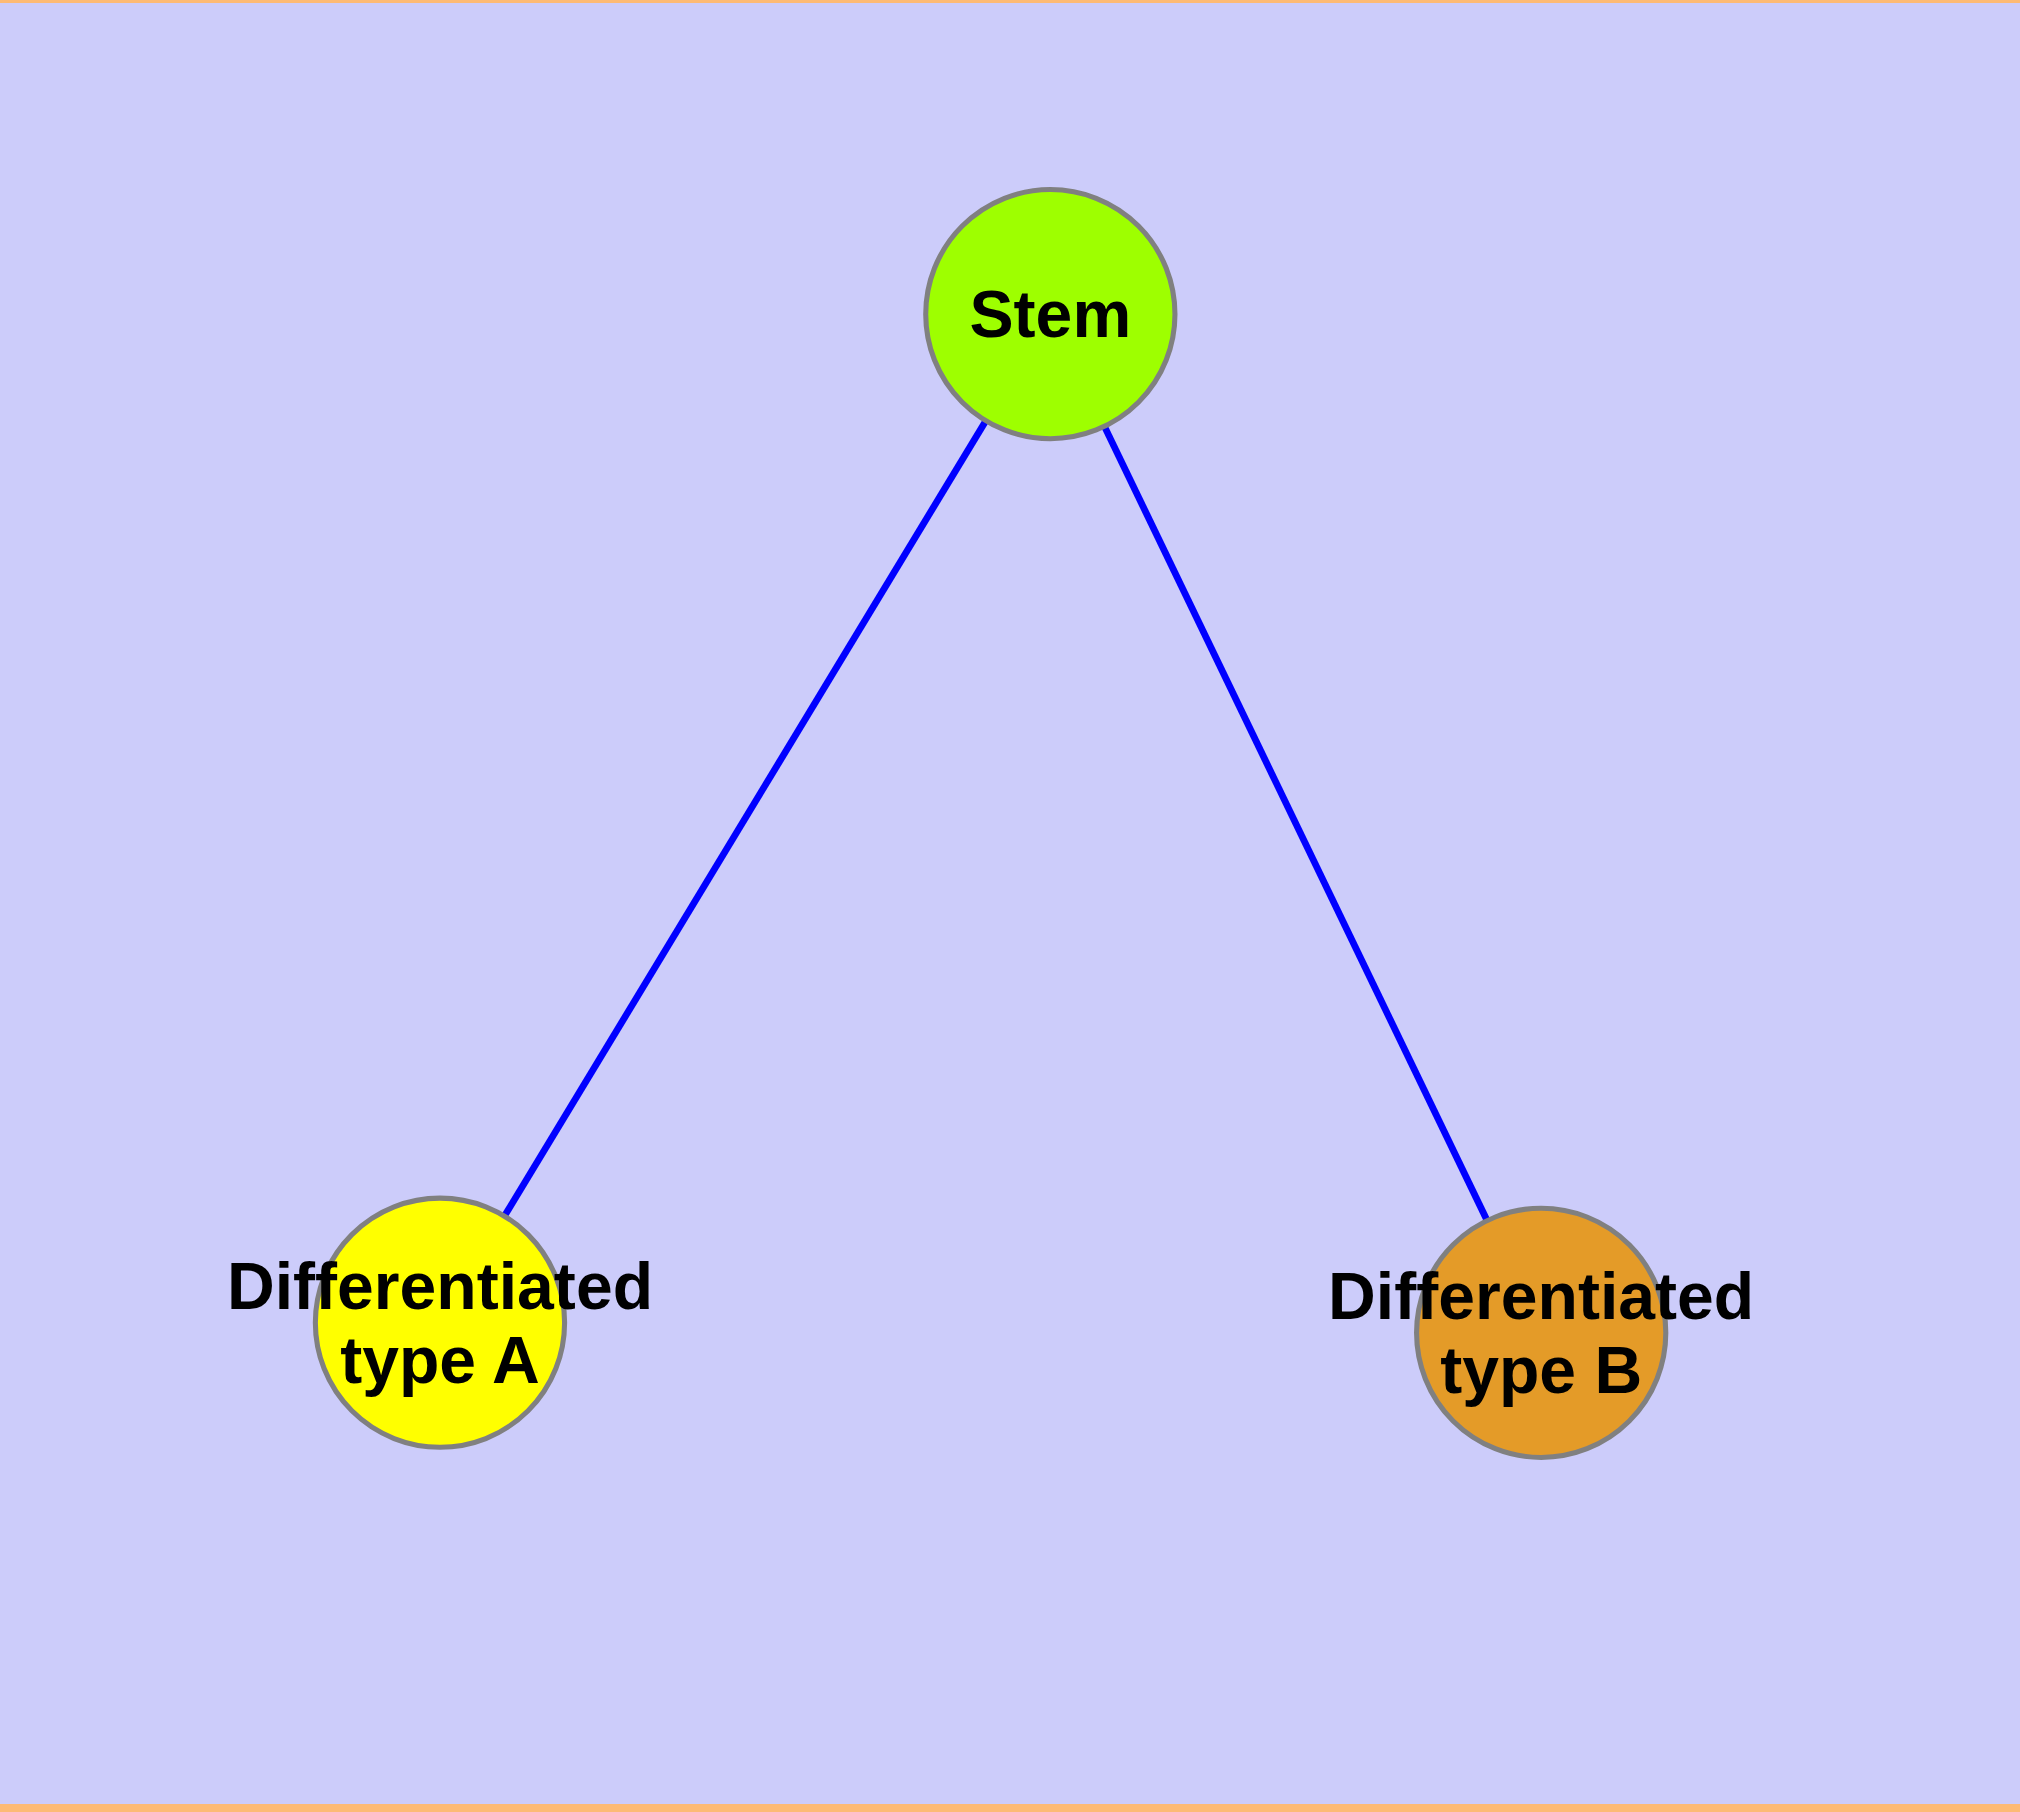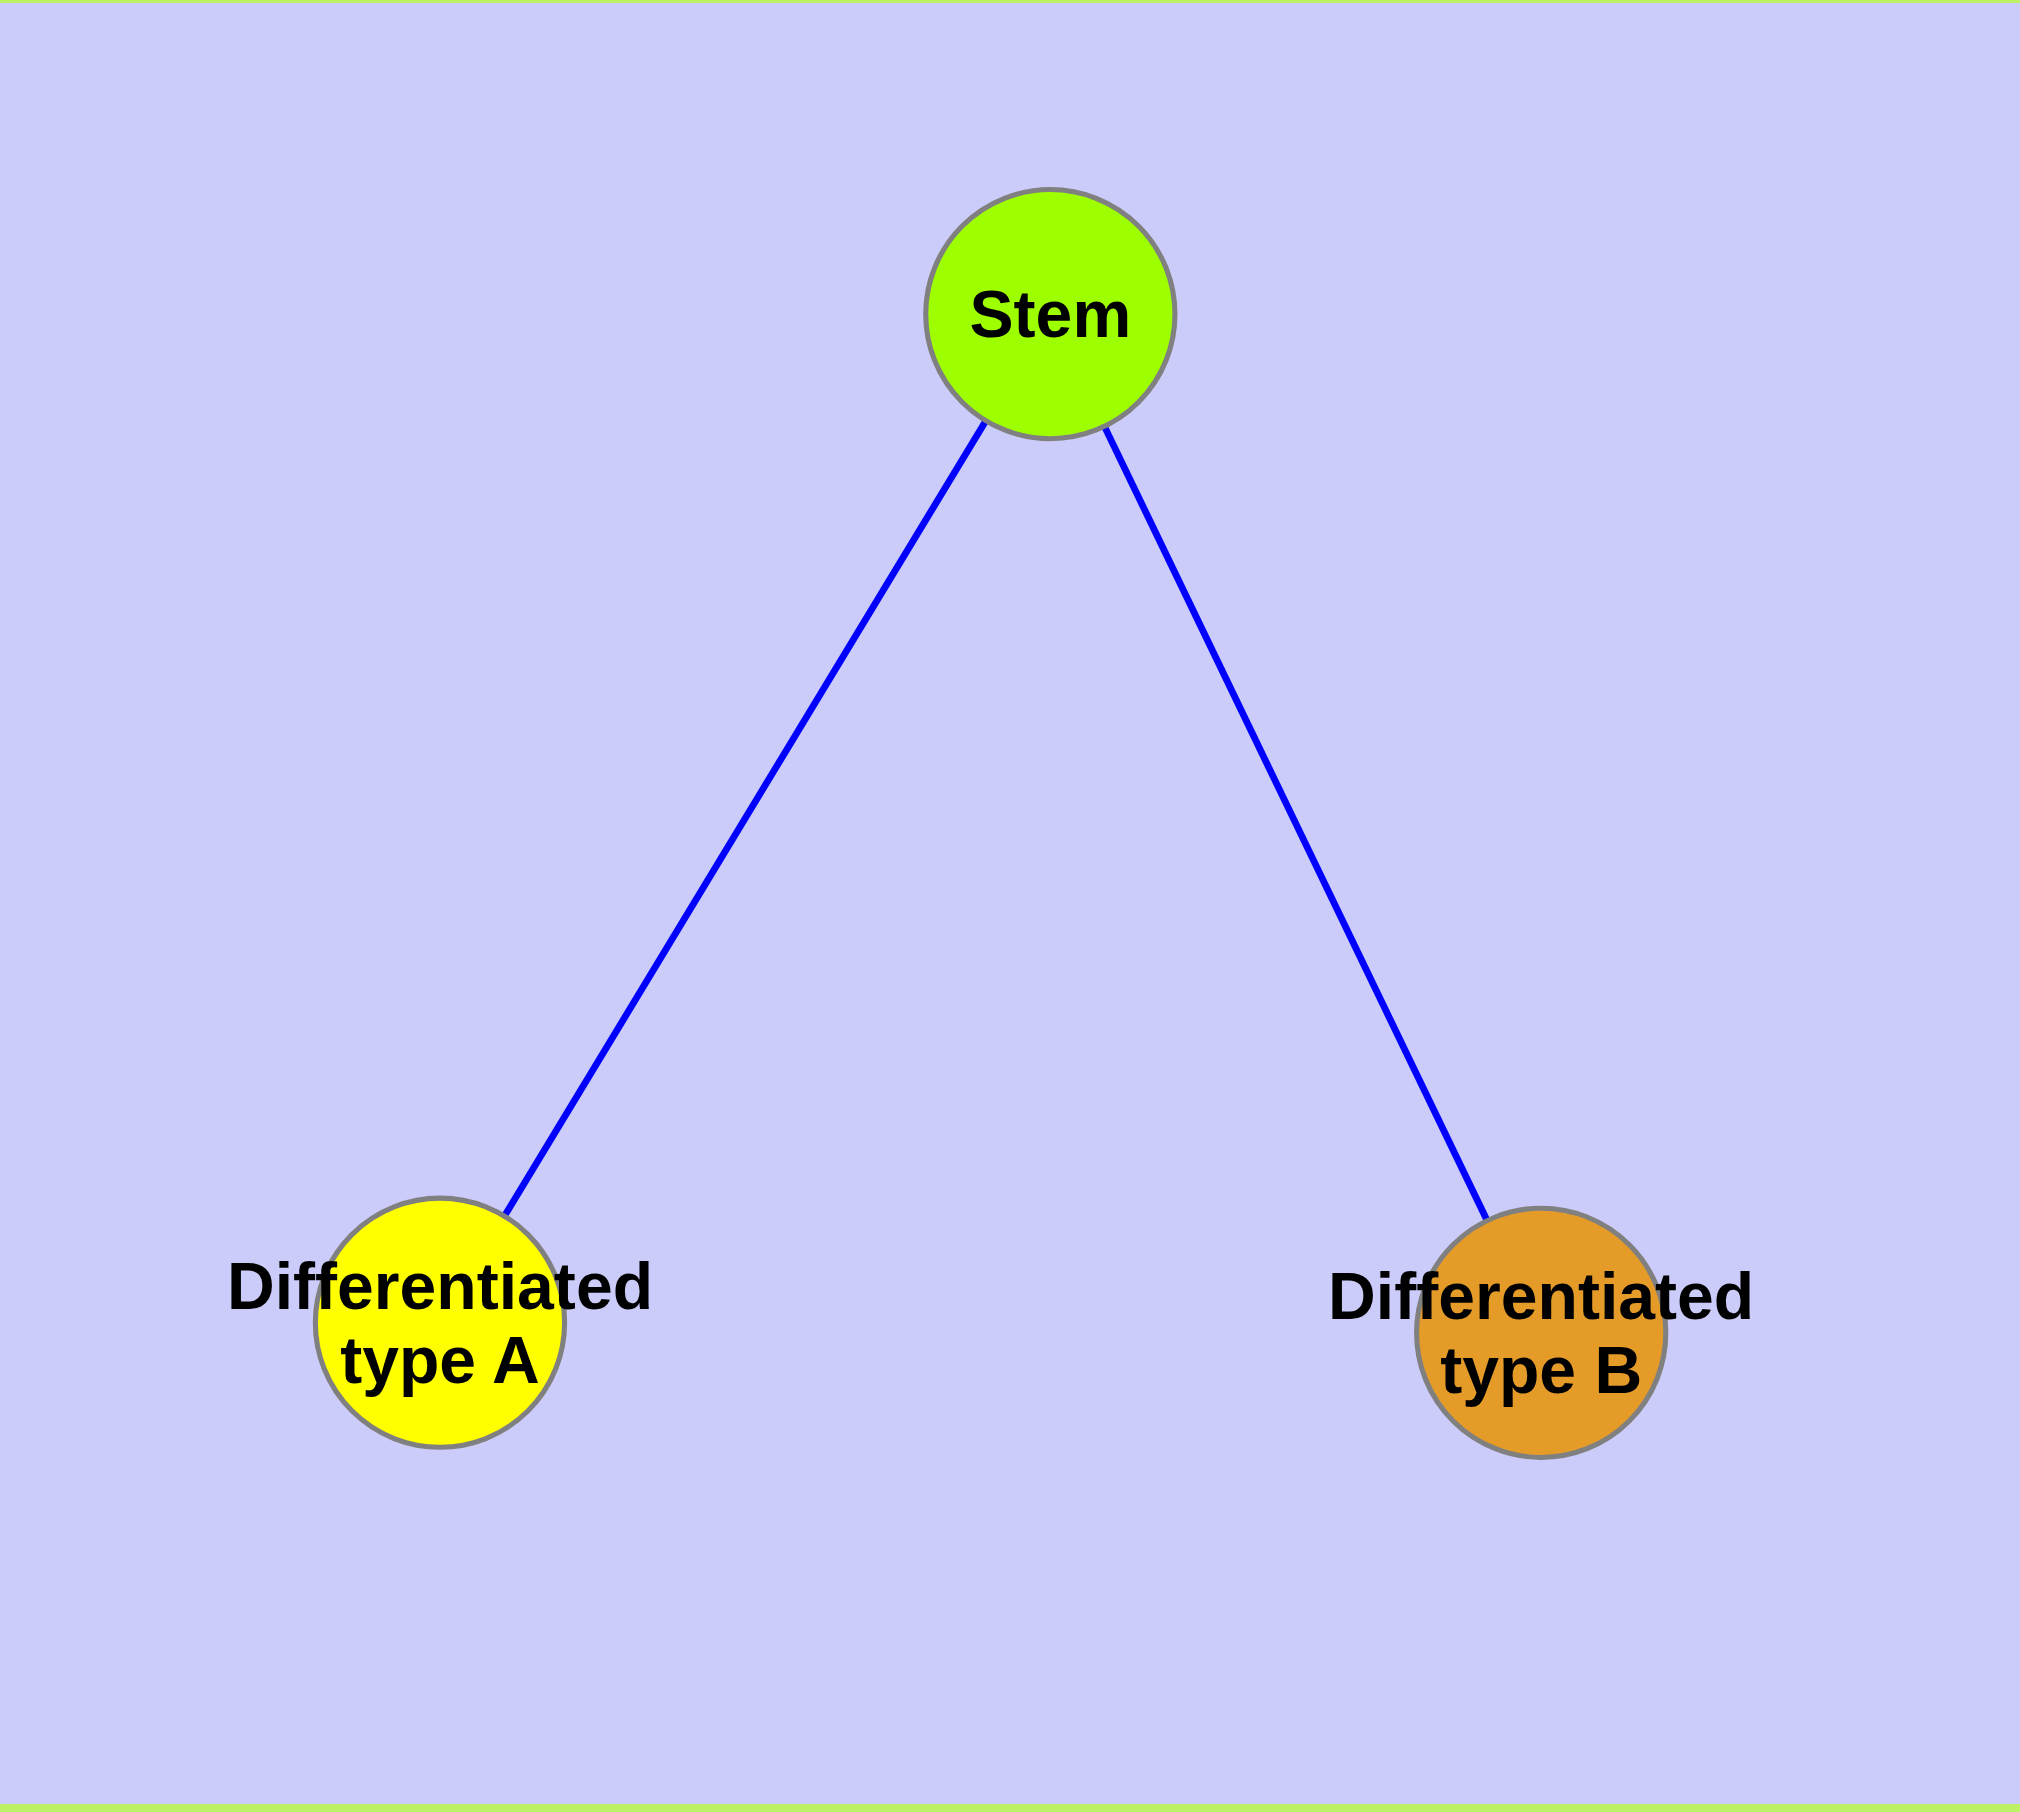--- a/index.html
+++ b/index.html
@@ -11,21 +11,21 @@
   body {
     width: 2021px;
     height: 1812px;
     overflow: hidden;
     font-family: "Liberation Sans", sans-serif;
   }
   #canvas {
     position: relative;
     width: 2021px;
     height: 1812px;
-    background: #bef264;
+    background: #fdba74;
   }
   #plot-area {
     position: absolute;
     left: 0;
     top: 2.5px;
     width: 2021px;
     height: 1801px;
     background: #ccccfa;
     overflow: hidden;
   }

